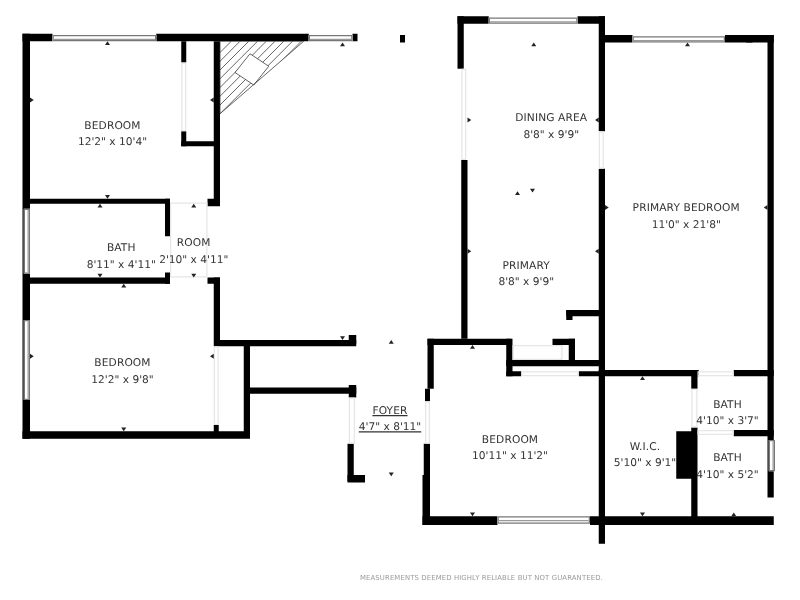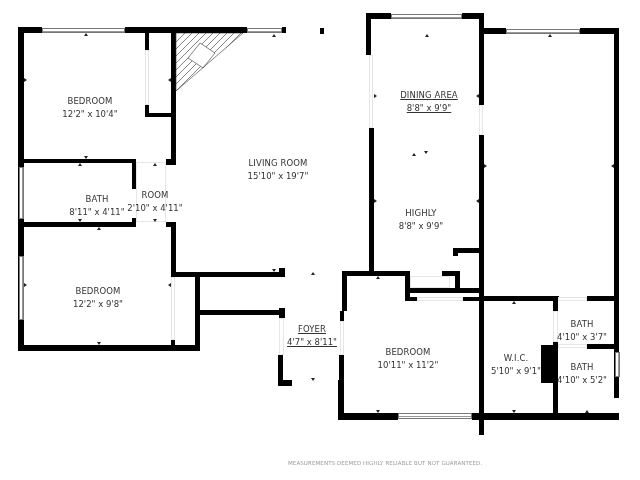--- a/index.html
+++ b/index.html
@@ -140,35 +140,35 @@
     <span class="dim">8'11" x 4'11"</span>
   </div>
   <div class="label" style="left:155px;top:189px;">
     <span class="name">ROOM</span>
     <span class="dim">2'10" x 4'11"</span>
   </div>
   <div class="label" style="left:98px;top:285px;">
     <span class="name">BEDROOM</span>
     <span class="dim">12'2" x 9'8"</span>
   </div>
-  <div class="label" style="left:278px;top:157px;">
-    <span class="name">LIVING ROOM</span>
-    <span class="dim">15'10" x 19'7"</span>
-  </div>
   <div class="label" style="left:312px;top:323px;text-decoration:underline;">
     <span class="name">FOYER</span>
     <span class="dim">4'7" x 8'11"</span>
   </div>
-  <div class="label" style="left:429px;top:89px;text-decoration:underline;">
+  <div class="label" style="left:441px;top:89px;">
     <span class="name">DINING AREA</span>
     <span class="dim">8'8" x 9'9"</span>
   </div>
   <div class="label" style="left:421px;top:207px;">
-    <span class="name">HIGHLY</span>
+    <span class="name">PRIMARY</span>
     <span class="dim">8'8" x 9'9"</span>
+  </div>
+  <div class="label" style="left:549px;top:161px;">
+    <span class="name">PRIMARY BEDROOM</span>
+    <span class="dim">11'0" x 21'8"</span>
   </div>
   <div class="label" style="left:408px;top:346px;">
     <span class="name">BEDROOM</span>
     <span class="dim">10'11" x 11'2"</span>
   </div>
   <div class="label" style="left:516px;top:352px;">
     <span class="name">W.I.C.</span>
     <span class="dim">5'10" x 9'1"</span>
   </div>
   <div class="label" style="left:582px;top:318px;">

